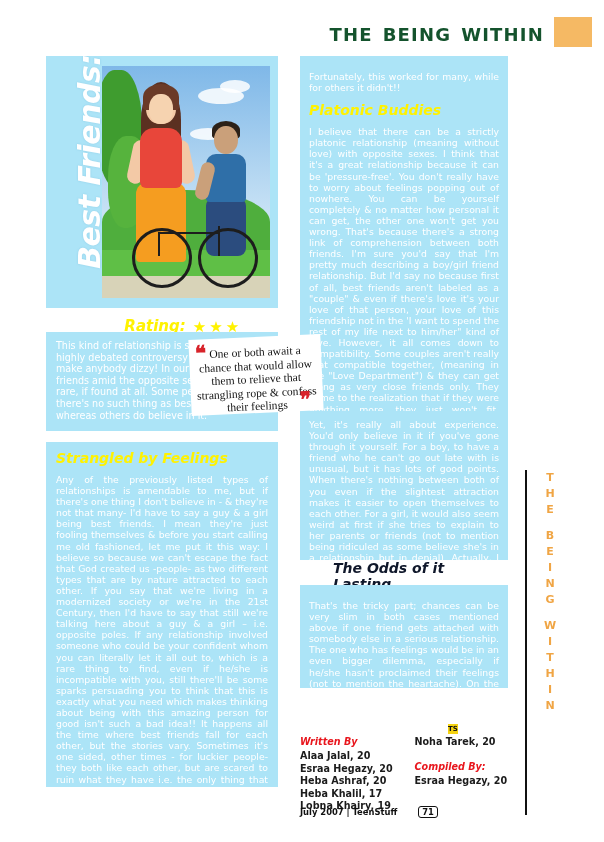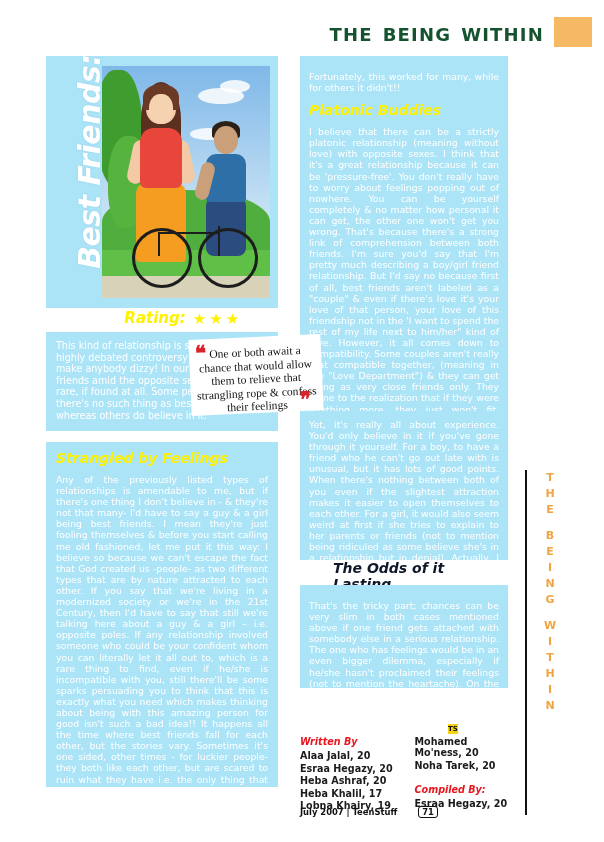--- a/index.html
+++ b/index.html
@@ -268,21 +268,21 @@
 
         <div class="bike-wheel" style="left:30px;top:162px;"></div>
         <div class="bike-wheel" style="left:96px;top:162px;"></div>
         <div class="bike-bar" style="left:56px;top:166px;width:62px;height:2px;"></div>
         <div class="bike-bar" style="left:56px;top:166px;width:2px;height:24px;"></div>
         <div class="bike-bar" style="left:116px;top:160px;width:2px;height:30px;"></div>
       </div>
       <div class="vert-title">Best Friends:</div>
     </div>
 
-    <div class="rating-row" style="left:0;top:252px;width:232px;">
+    <div class="rating-row" style="left:0;top:260px;width:232px;">
       <span class="rating-label">Rating:</span>
       <span class="star on">★</span>
       <span class="star on">★</span>
       <span class="star on">★</span>
       <span class="star off">★</span>
       <span class="star off">★</span>
     </div>
   </div>
 
   <div class="intro-block">
@@ -324,21 +324,20 @@
     <div class="cred-cols">
       <div class="cred-col">
         <p class="cred-head">Written By</p>
         <p class="cred-name">Alaa Jalal, 20</p>
         <p class="cred-name">Esraa Hegazy, 20</p>
         <p class="cred-name">Heba Ashraf, 20</p>
         <p class="cred-name">Heba Khalil, 17</p>
         <p class="cred-name">Lobna Khairy, 19</p>
       </div>
       <div class="cred-col">
-        <p class="cred-name">Mohamed Mo'ness, 20</p>
         <p class="cred-name">Noha Tarek, 20</p>
         <div class="cred-spacer"></div>
         <p class="cred-head">Compiled By:</p>
         <p class="cred-name">Esraa Hegazy, 20</p>
       </div>
     </div>
   </div>
 
   <div class="footer">
     <span class="footer-text">July 2007 | TeenStuff</span>

